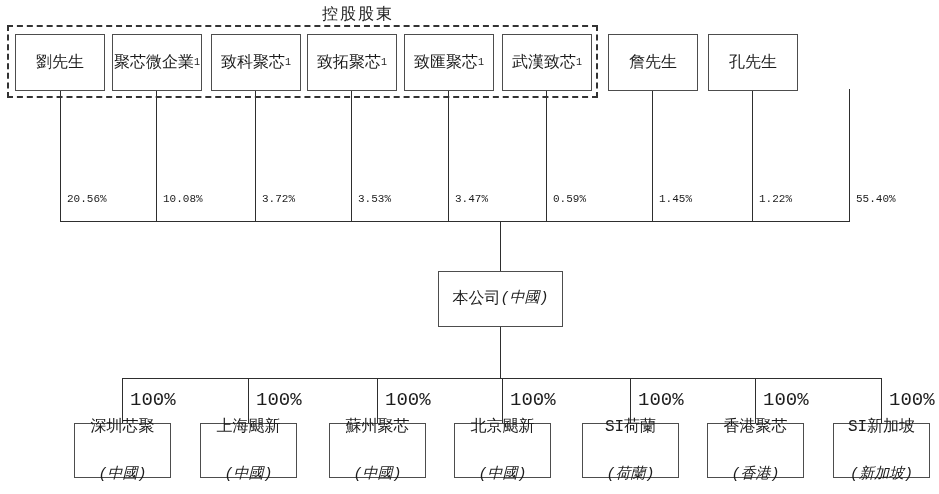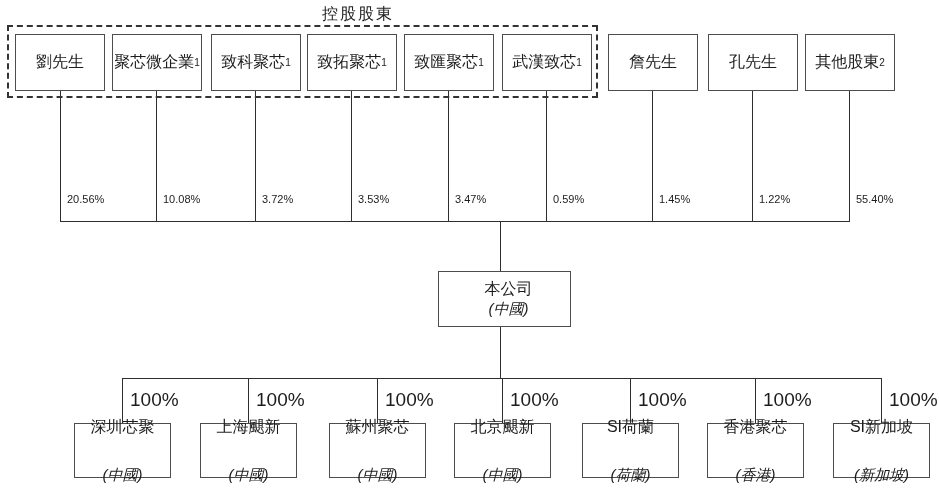--- a/index.html
+++ b/index.html
@@ -5,21 +5,21 @@
   html, body {
     margin: 0;
     padding: 0;
     background: #ffffff;
   }
   #canvas {
     position: relative;
     width: 939px;
     height: 494px;
     background: #ffffff;
-    font-family: Liberation Sans, sans-serif;
+    font-family: Liberation Mono, monospace;
     color: #1c1c1c;
     overflow: hidden;
   }
   #lines {
     position: absolute;
     left: 0; top: 0;
     width: 939px; height: 494px;
   }
   .diagram-title {
     position: absolute;
@@ -65,26 +65,25 @@
   }
   .company-box {
     position: absolute;
     left: 438px;
     top: 271px;
     width: 123px;
     height: 54px;
     border: 1px solid #4d4d4d;
     background: #ffffff;
     display: flex;
-    flex-direction: column;
+    flex-direction: row;
     align-items: center;
     justify-content: center;
     font-size: 16px;
     line-height: 20px;
-    padding-left: 8px;
   }
   .sbox {
     position: absolute;
     top: 423px;
     width: 95px;
     height: 53px;
     border: 1px solid #4d4d4d;
     background: #ffffff;
     display: flex;
     flex-direction: column;
@@ -167,24 +166,20 @@
       <sup>1</sup>
     </div>
   <div class="tbox" style="left:608px">
       <span>詹先生</span>
       <sup></sup>
     </div>
   <div class="tbox" style="left:708px">
       <span>孔先生</span>
       <sup></sup>
     </div>
-  <div class="tbox" style="left:805px">
-      <span>其他股東</span>
-      <sup>2</sup>
-    </div>
 
   <div class="pct" style="left:67px">20.56%</div>
   <div class="pct" style="left:163px">10.08%</div>
   <div class="pct" style="left:262px">3.72%</div>
   <div class="pct" style="left:358px">3.53%</div>
   <div class="pct" style="left:455px">3.47%</div>
   <div class="pct" style="left:553px">0.59%</div>
   <div class="pct" style="left:659px">1.45%</div>
   <div class="pct" style="left:759px">1.22%</div>
   <div class="pct" style="left:856px">55.40%</div>

